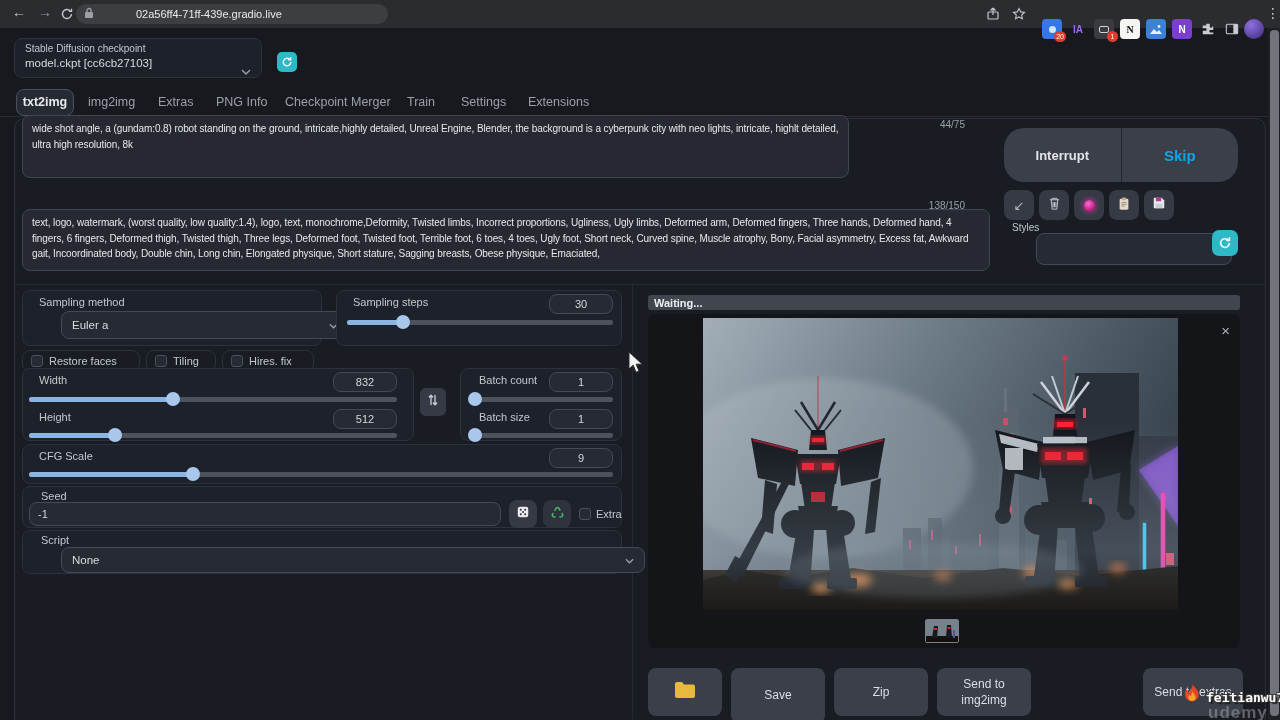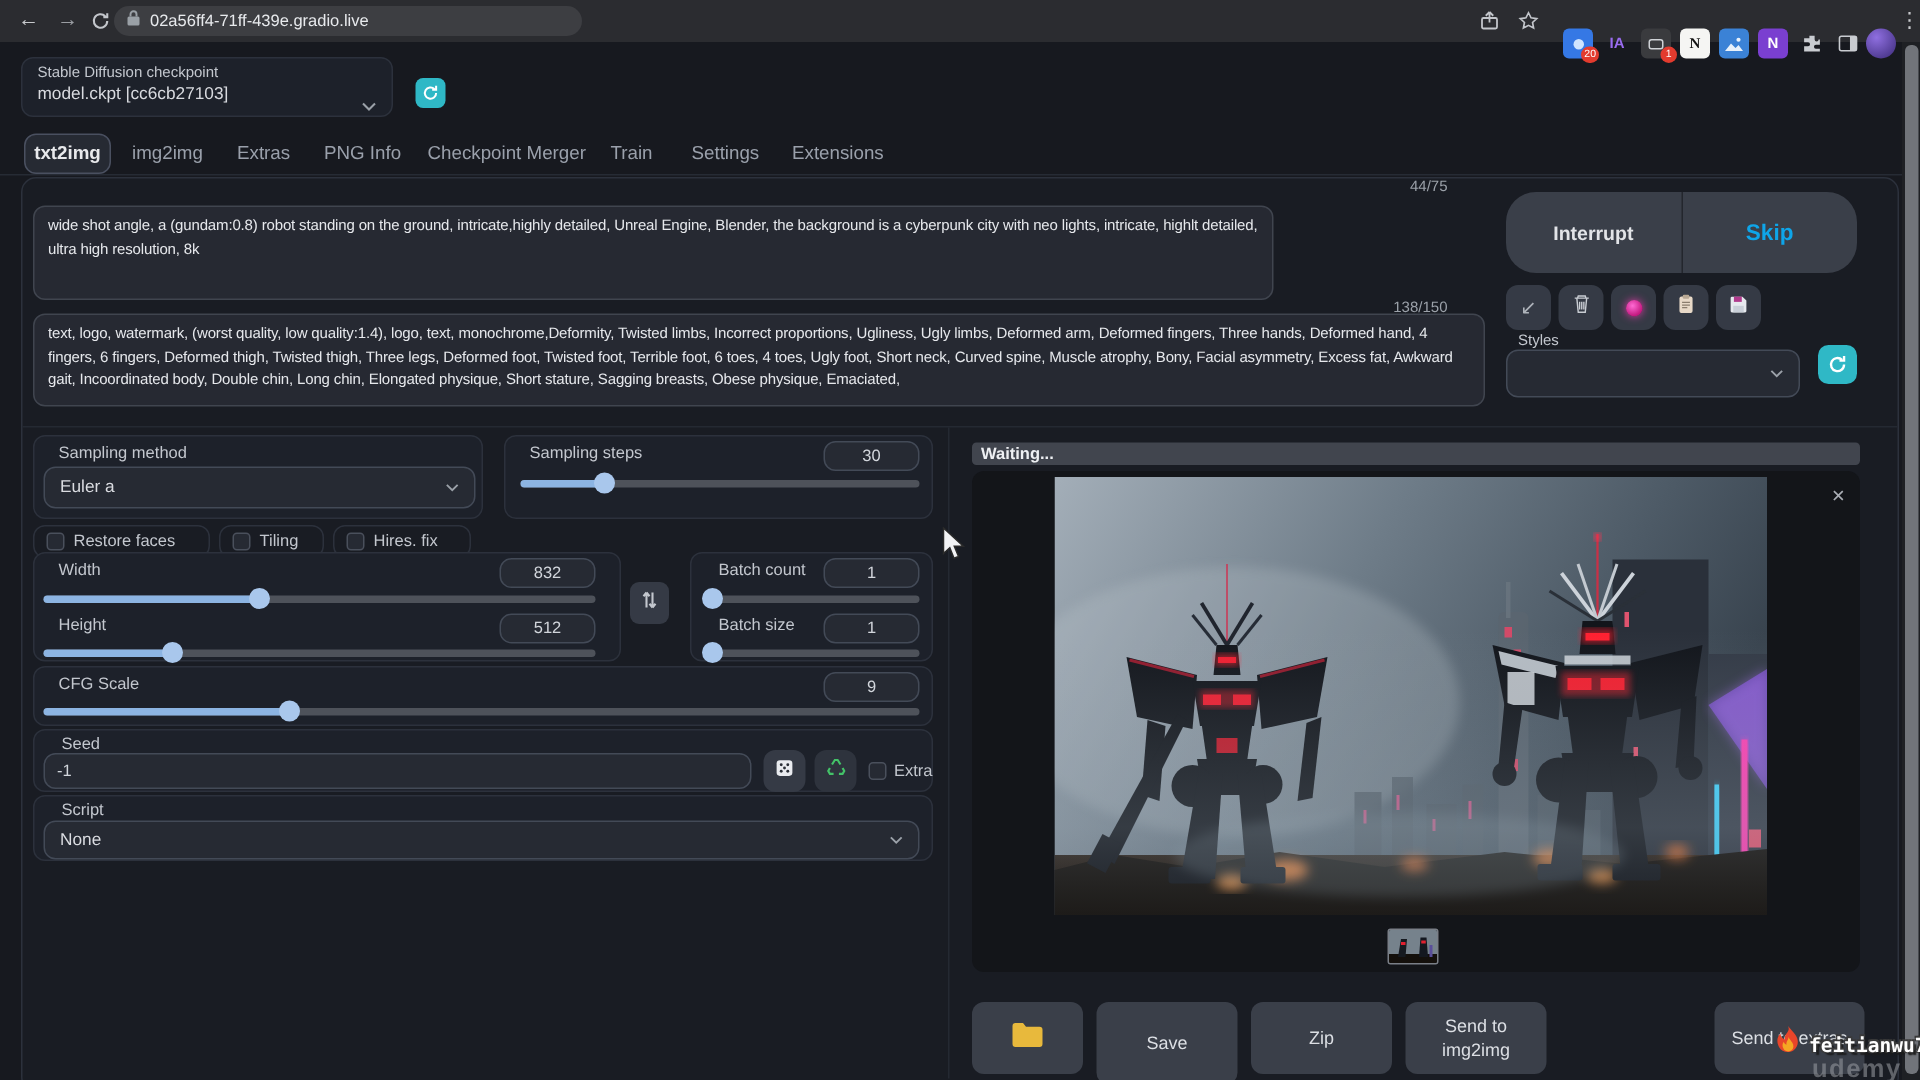--- a/index.html
+++ b/index.html
@@ -6,34 +6,34 @@
   html,body { background:#17191f; }
   #app { position:relative; width:1280px; height:720px; overflow:hidden;
          font-family:"Liberation Sans","DejaVu Sans",sans-serif; background:#17191f; }
   .abs { position:absolute; }
 
   
   #toolbar { position:absolute; left:0; top:0; width:1280px; height:28px; background:#2b2c30; }
   .navglyph { position:absolute; top:4px; font-size:14px; color:#c7c9cc; }
   #urlpill { position:absolute; left:76px; top:4px; width:312px; height:20px; background:#3d3e42;
              border-radius:10px; display:flex; align-items:center; padding:0 8px; gap:6px; }
-  #urltext { font-size:11px; color:#e8eaed; white-space:nowrap; }
+  #urltext { font-size:11px; color:#e8eaed; white-space:nowrap;margin-left:36px; }
   .extico { position:absolute; top:4px; width:20px; height:20px; border-radius:4px;
             display:flex; align-items:center; justify-content:center; font-size:10px;margin-top:15px; }
   .badge { position:absolute; right:-4px; bottom:-3px; min-width:11px; height:11px; border-radius:6px;
            background:#e33b2e; color:#fff; font-size:7px; line-height:11px; text-align:center; padding:0 2px; }
 
   
   .group { position:absolute; border:1px solid #2c313c; border-radius:8px; background:#1d212a; }
   .lbl { position:absolute; font-size:11px; color:#c3c7ce; white-space:nowrap; }
   .numbox { position:absolute; width:64px; height:20px; background:#262a33; border:1px solid #434a57;
             border-radius:8px; color:#d2d6dc; font-size:11px; display:flex; align-items:center; justify-content:center; }
   .select { position:absolute; background:#262a33; border:1px solid #434a57; border-radius:8px;
             color:#dadce1; font-size:11.5px; display:flex; align-items:center;
-            justify-content:space-between; padding:0 10px; }
+            justify-content:space-between; padding:0 10px;margin-left:32px; }
   .slider { position:absolute; height:14px; }
   .slider .track { position:absolute; left:0; right:0; top:5px; height:5px; background:#4e525a; border-radius:3px; }
   .slider .fill  { position:absolute; left:0; top:5px; height:5px; background:#8cb4e2; border-radius:3px; }
   .slider .knob  { position:absolute; top:0; width:14px; height:14px; margin-left:-7px;
                    border-radius:50%; background:#a9c7ec; }
   .cb { position:absolute; width:12px; height:12px; background:#262a33; border:1px solid #4a505c; border-radius:3px; }
   .btn { position:absolute; background:#3a3f49; border-radius:8px; color:#dcdfe4;
          display:flex; align-items:center; justify-content:center; font-size:12px; text-align:center; line-height:1.35; }
   .iconbtn { position:absolute; width:30px; height:30px; background:#353a45; border-radius:8px;
              display:flex; align-items:center; justify-content:center; }
@@ -137,21 +137,21 @@
   <div class="tab" style="left:407px">Train</div>
   <div class="tab" style="left:461px">Settings</div>
   <div class="tab" style="left:528px">Extensions</div>
   <div class="abs" style="left:0;top:116px;width:1280px;height:1px;background:#262b34"></div>
 
   <div class="abs" style="left:14px;top:118px;width:1252px;height:610px;background:#191c23;border:1px solid #2c313c;border-radius:10px"></div>
   <div class="abs" style="left:15px;top:284px;width:1250px;height:1px;background:#242932"></div>
   <div class="abs" style="left:632px;top:285px;width:1px;height:434px;background:#242932"></div>
 
   <div class="counter" style="left:875px;top:119px">44/75</div>
-  <div class="promptbox" style="left:22px;top:137px;width:827px;height:63px">wide shot angle, a (gundam:0.8) robot standing on the ground, intricate,highly detailed, Unreal Engine, Blender, the background is a cyberpunk city with neo lights, intricate, highlt detailed, ultra high resolution, 8k</div>
+  <div class="promptbox" style="left:22px;top:115px;width:827px;height:63px">wide shot angle, a (gundam:0.8) robot standing on the ground, intricate,highly detailed, Unreal Engine, Blender, the background is a cyberpunk city with neo lights, intricate, highlt detailed, ultra high resolution, 8k</div>
 
   <div class="counter" style="left:875px;top:200px">138/150</div>
   <div class="promptbox" style="left:22px;top:209px;width:968px;height:62px">text, logo, watermark, (worst quality, low quality:1.4), logo, text, monochrome,Deformity, Twisted limbs, Incorrect proportions, Ugliness, Ugly limbs, Deformed arm, Deformed fingers, Three hands, Deformed hand, 4 fingers, 6 fingers, Deformed thigh, Twisted thigh, Three legs, Deformed foot, Twisted foot, Terrible foot, 6 toes, 4 toes, Ugly foot, Short neck, Curved spine, Muscle atrophy, Bony, Facial asymmetry, Excess fat, Awkward gait, Incoordinated body, Double chin, Long chin, Elongated physique, Short stature, Sagging breasts, Obese physique, Emaciated,</div>
 
   <div class="abs" style="left:1004px;top:128px;width:234px;height:54px;border-radius:20px;overflow:hidden;display:flex">
     <div style="flex:1;background:#3a3f49;display:flex;align-items:center;justify-content:center;font-size:13px;font-weight:bold;color:#e2e4e8;border-right:1px solid #23262d">Interrupt</div>
     <div style="flex:1;background:#3a3f49;display:flex;align-items:center;justify-content:center;font-size:15px;font-weight:bold;color:#0ea5e9">Skip</div>
   </div>
 
   <div class="iconbtn" style="left:1004px;top:190px;color:#aeb3ba;font-size:13px">

